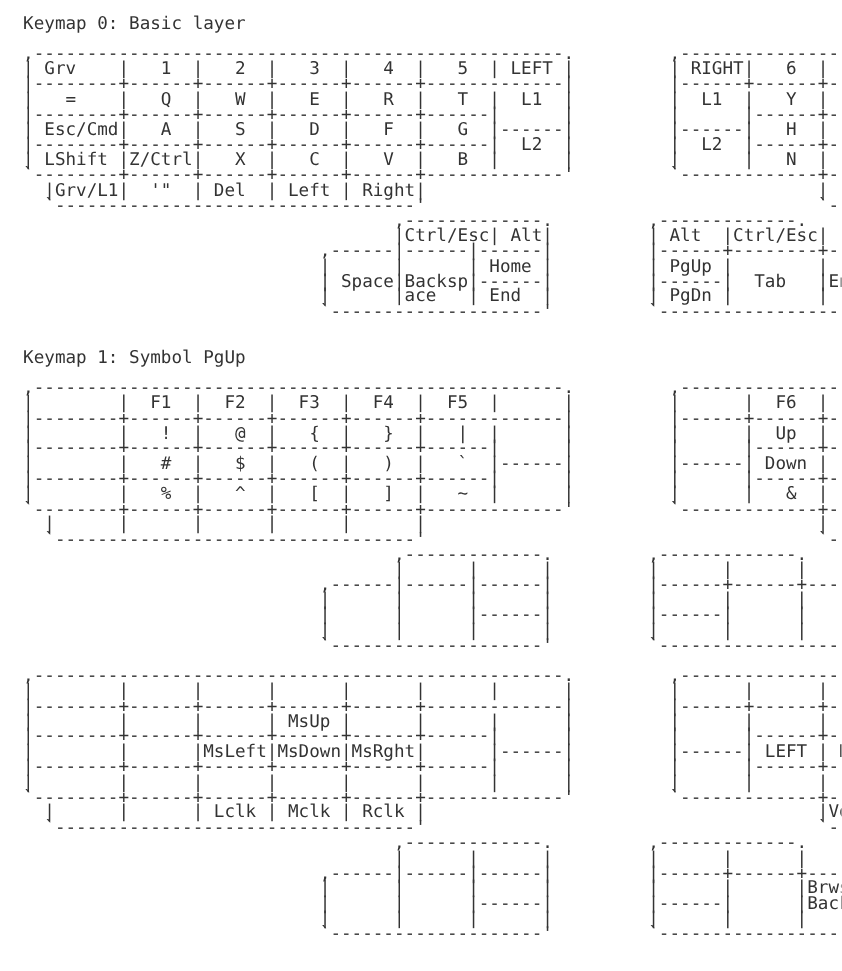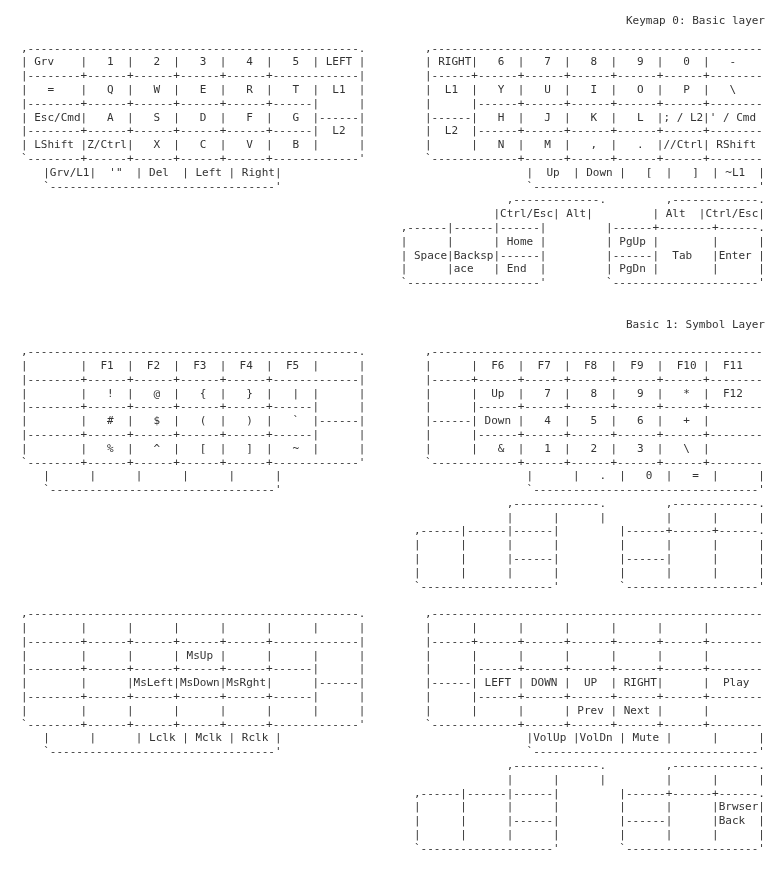--- a/index.html
+++ b/index.html
@@ -12,26 +12,25 @@
   }
   body {
     padding: 14px 0 0 21px;
     box-sizing: border-box;
     font-family: "DejaVu Sans Mono", "Liberation Mono", monospace;
     color: #333333;
   }
   pre {
     margin: 0;
     font-family: "DejaVu Sans Mono", "Liberation Mono", monospace;
-    font-size: 11px;
+    font-size: 16px;
     line-height: 13.8px;
     letter-spacing: 0;
     white-space: pre;
     color: #333333;
-    text-align: right;
   }
   .keymap-title {
     margin: 0 0 13.8px 0;
   }
   .keymap-art {
     margin: 0;
   }
   .section-gap-2 { margin-bottom: 27.6px; }
   .section-gap-1 { margin-bottom: 13.8px; }
 </style>
@@ -56,21 +55,21 @@
                                    ,-------------.         ,-------------.
                                    |Ctrl/Esc| Alt|         | Alt  |Ctrl/Esc|
                             ,------|------|------|         |------+--------+------.
                             |      |      | Home |         | PgUp |        |      |
                             | Space|Backsp|------|         |------|  Tab   |Enter |
                             |      |ace   | End  |         | PgDn |        |      |
                             `--------------------'         `----------------------'</pre>
   </section>
 
   <section class="keymap-section section-gap-1">
-    <pre class="keymap-title">Basic 1: Symbol Layer</pre>
+    <pre class="keymap-title">Keymap 1: Symbol PgUp</pre>
     <pre class="keymap-art">,--------------------------------------------------.         ,--------------------------------------------------.
 |        |  F1  |  F2  |  F3  |  F4  |  F5  |      |         |      |  F6  |  F7  |  F8  |  F9  |  F10 |  F11   |
 |--------+------+------+------+------+-------------|         |------+------+------+------+------+------+--------|
 |        |   !  |   @  |   {  |   }  |   |  |      |         |      |  Up  |   7  |   8  |   9  |   *  |  F12   |
 |--------+------+------+------+------+------|      |         |      |------+------+------+------+------+--------|
 |        |   #  |   $  |   (  |   )  |   `  |------|         |------| Down |   4  |   5  |   6  |   +  |        |
 |--------+------+------+------+------+------|      |         |      |------+------+------+------+------+--------|
 |        |   %  |   ^  |   [  |   ]  |   ~  |      |         |      |   &amp;  |   1  |   2  |   3  |   \  |        |
 `--------+------+------+------+------+-------------'         `-------------+------+------+------+------+--------'
   |      |      |      |      |      |                                     |      |   .  |   0  |   =  |      |

